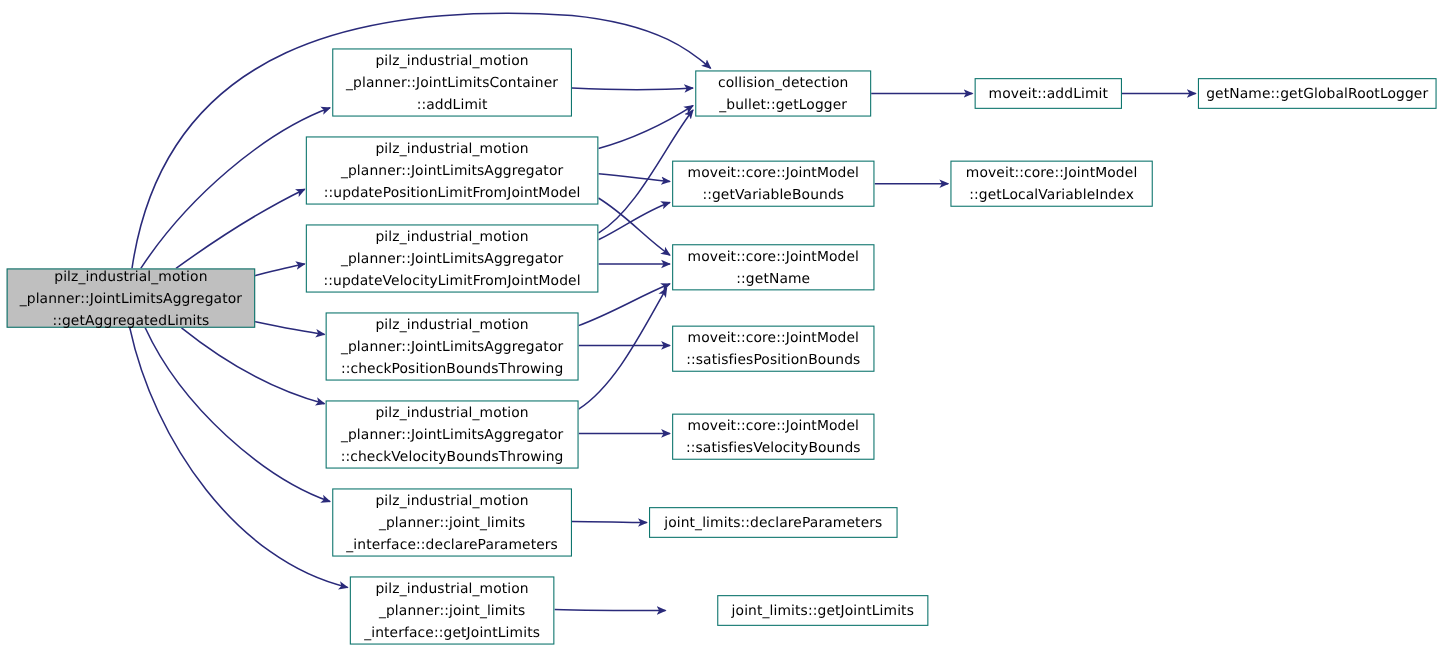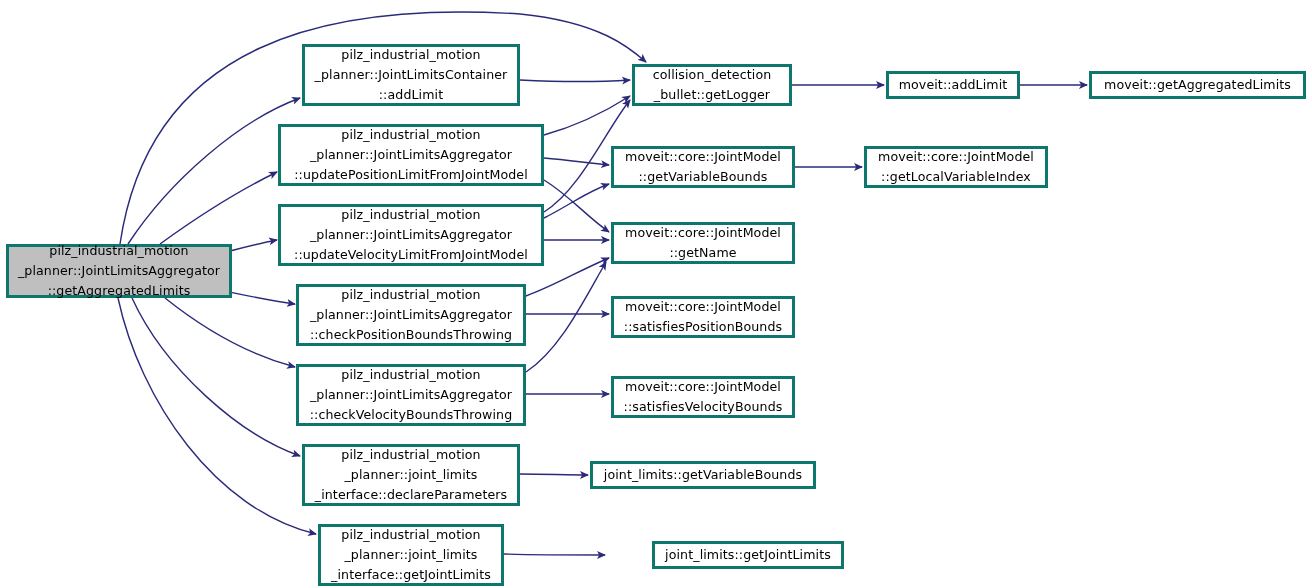--- a/index.html
+++ b/index.html
@@ -19,21 +19,21 @@
     position: absolute;
     left: 0;
     top: 0;
     width: 1312px;
     height: 588px;
     pointer-events: none;
   }
   .node {
     position: absolute;
     box-sizing: border-box;
-    border: 3px solid #0f766e;
+    border: 1px solid #0f766e;
     background: #ffffff;
     display: flex;
     align-items: center;
     justify-content: center;
     text-align: center;
     color: #000000;
     font-size: 12.6px;
     line-height: 20px;
     letter-spacing: 0.1px;
     white-space: pre-line;
@@ -113,20 +113,20 @@
       <div class="node" style="left: 632px; top: 64px; width: 160px; height: 42px;"><span class="lbl">collision_detection
 _bullet::getLogger</span></div>
       <div class="node" style="left: 611px; top: 146px; width: 184px; height: 42px;"><span class="lbl">moveit::core::JointModel
 ::getVariableBounds</span></div>
       <div class="node" style="left: 611px; top: 222px; width: 184px; height: 42px;"><span class="lbl">moveit::core::JointModel
 ::getName</span></div>
       <div class="node" style="left: 611px; top: 296px; width: 184px; height: 42px;"><span class="lbl">moveit::core::JointModel
 ::satisfiesPositionBounds</span></div>
       <div class="node" style="left: 611px; top: 376px; width: 184px; height: 42px;"><span class="lbl">moveit::core::JointModel
 ::satisfiesVelocityBounds</span></div>
-      <div class="node" style="left: 590px; top: 461px; width: 226px; height: 28px;"><span class="lbl">joint_limits::getVariableBounds</span></div>
+      <div class="node" style="left: 590px; top: 461px; width: 226px; height: 28px;"><span class="lbl">joint_limits::declareParameters</span></div>
       <div class="node" style="left: 607px; top: 541px; width: 192px; height: 28px; margin-left: 45px;"><span class="lbl">joint_limits::getJointLimits</span></div>
       <div class="node" style="left: 886px; top: 71px; width: 134px; height: 28px;"><span class="lbl">moveit::addLimit</span></div>
       <div class="node" style="left: 864px; top: 146px; width: 184px; height: 42px;"><span class="lbl">moveit::core::JointModel
 ::getLocalVariableIndex</span></div>
-      <div class="node" style="left: 1089px; top: 71px; width: 217px; height: 28px;"><span class="lbl">moveit::getAggregatedLimits</span></div>
+      <div class="node" style="left: 1089px; top: 71px; width: 217px; height: 28px;"><span class="lbl">getName::getGlobalRootLogger</span></div>
     </div>
 </div>
 
 </body></html>

